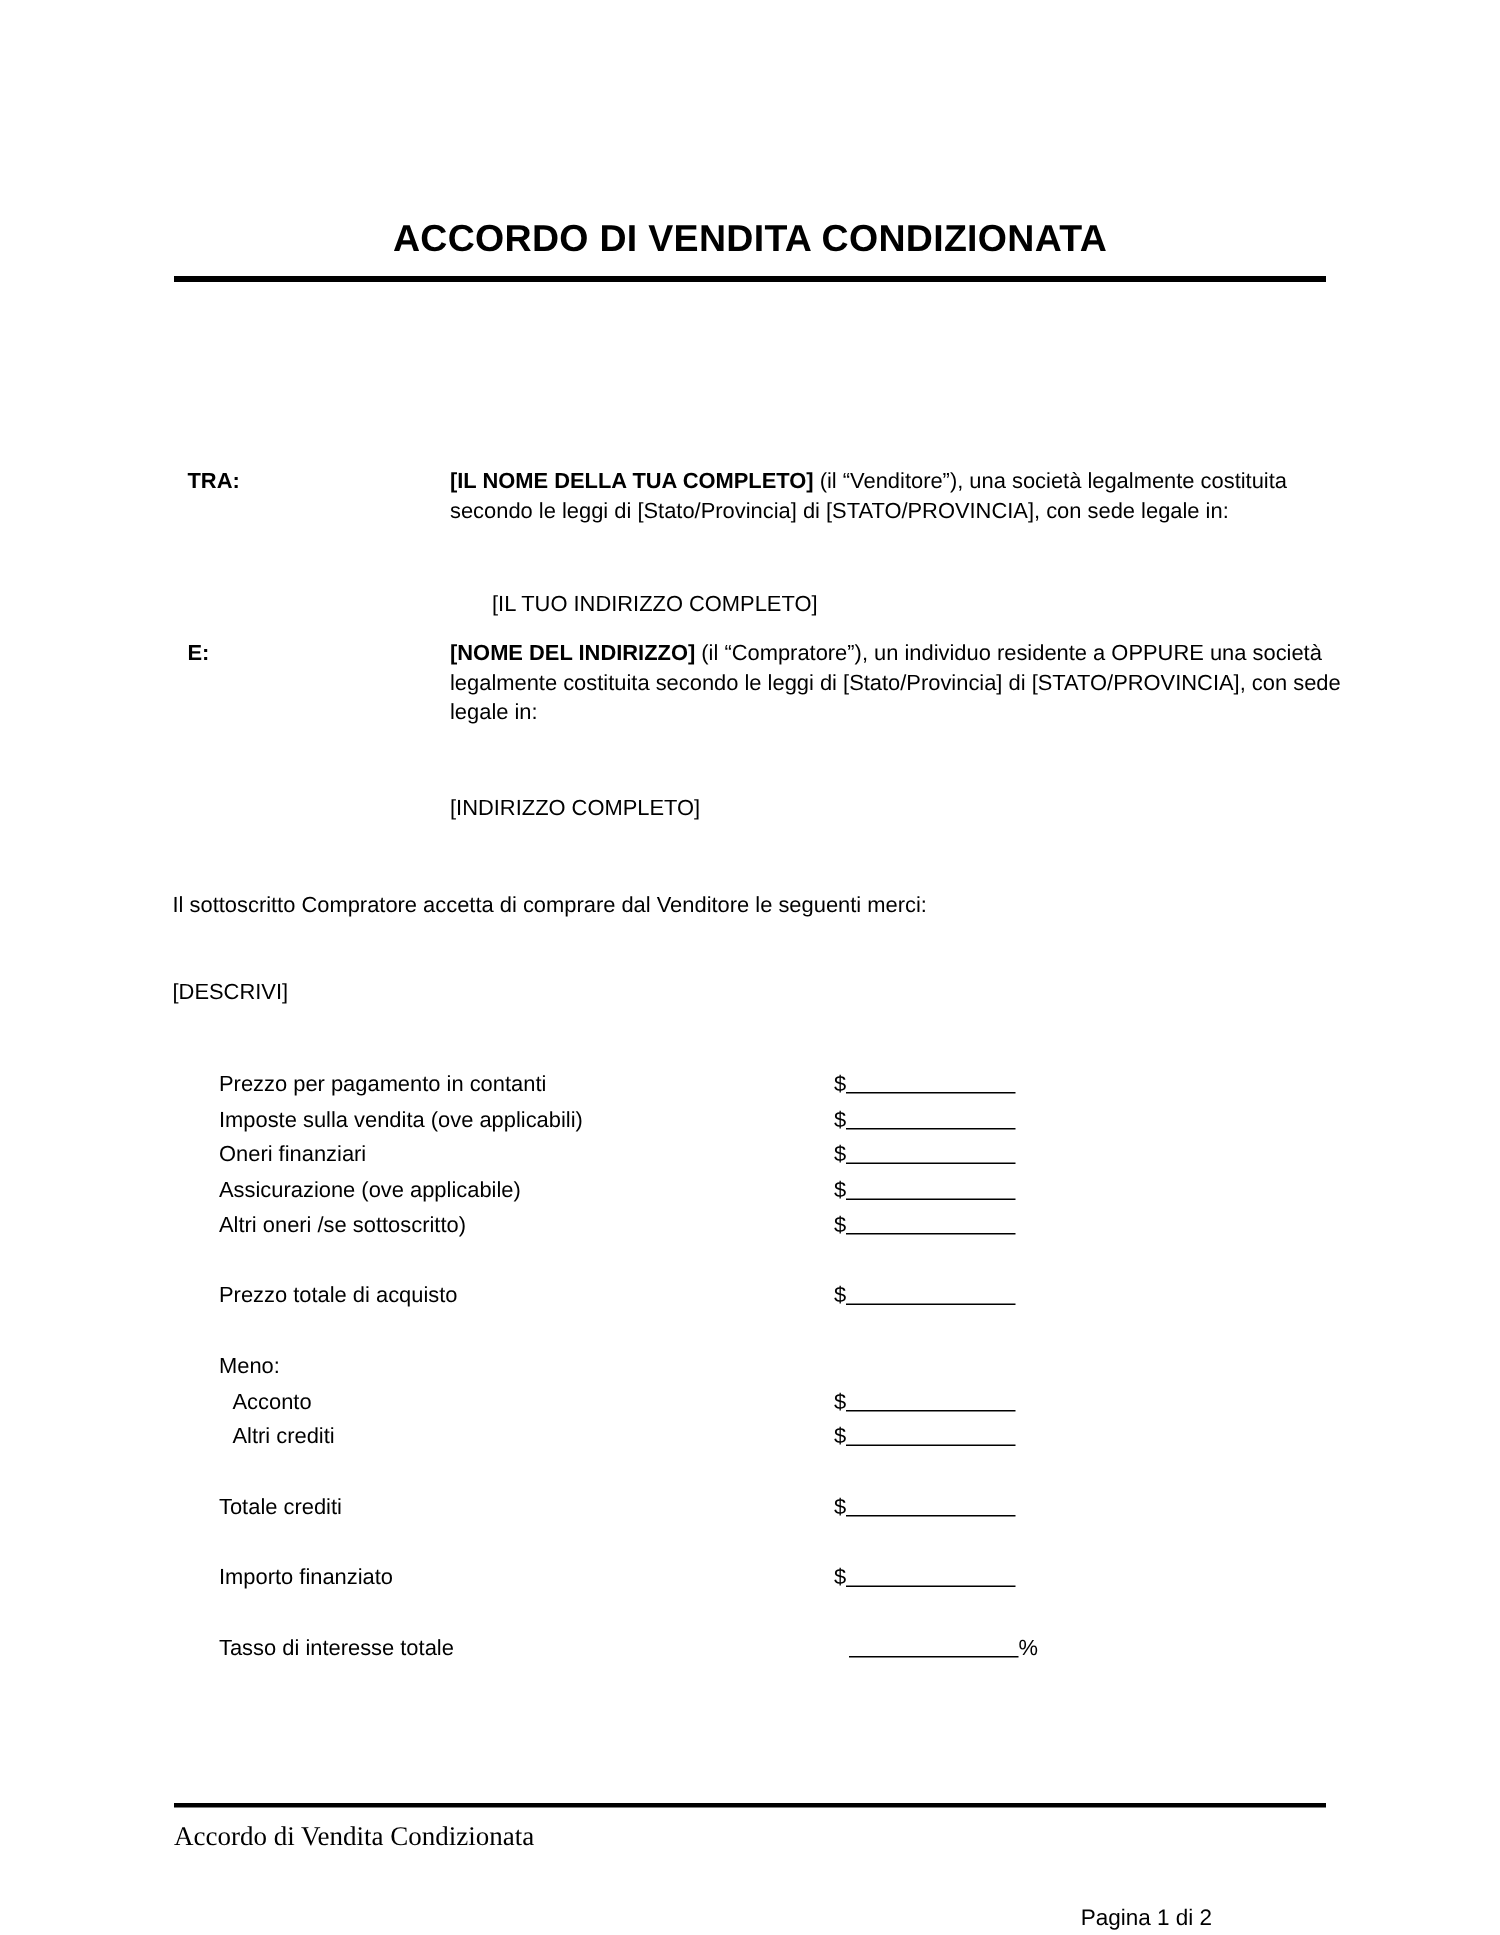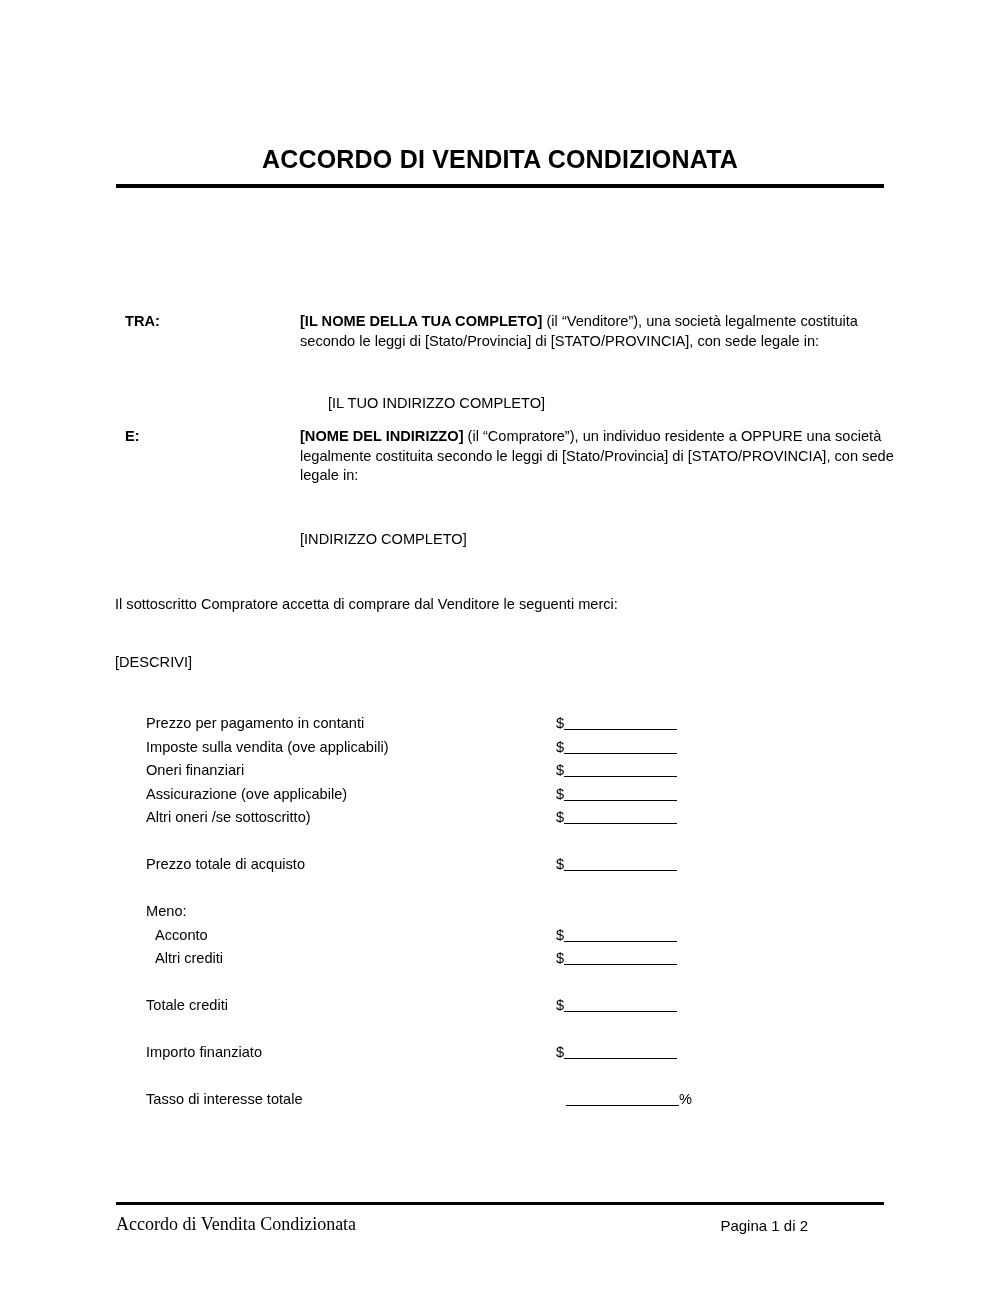--- a/index.html
+++ b/index.html
@@ -152,21 +152,21 @@
     position: absolute;
     left: 116px;
     top: 1212px;
     font-family: "Liberation Serif", serif;
     font-size: 18px;
     line-height: 24px;
   }
   .footer-right {
     position: absolute;
     right: 116px;
-    top: 1214px;
+    top: 1267px;
     font-family: "Liberation Sans", sans-serif;
     font-size: 15px;
     line-height: 24px;
   }
 </style>
 </head>
 <body>
 
 <div class="page">
 

